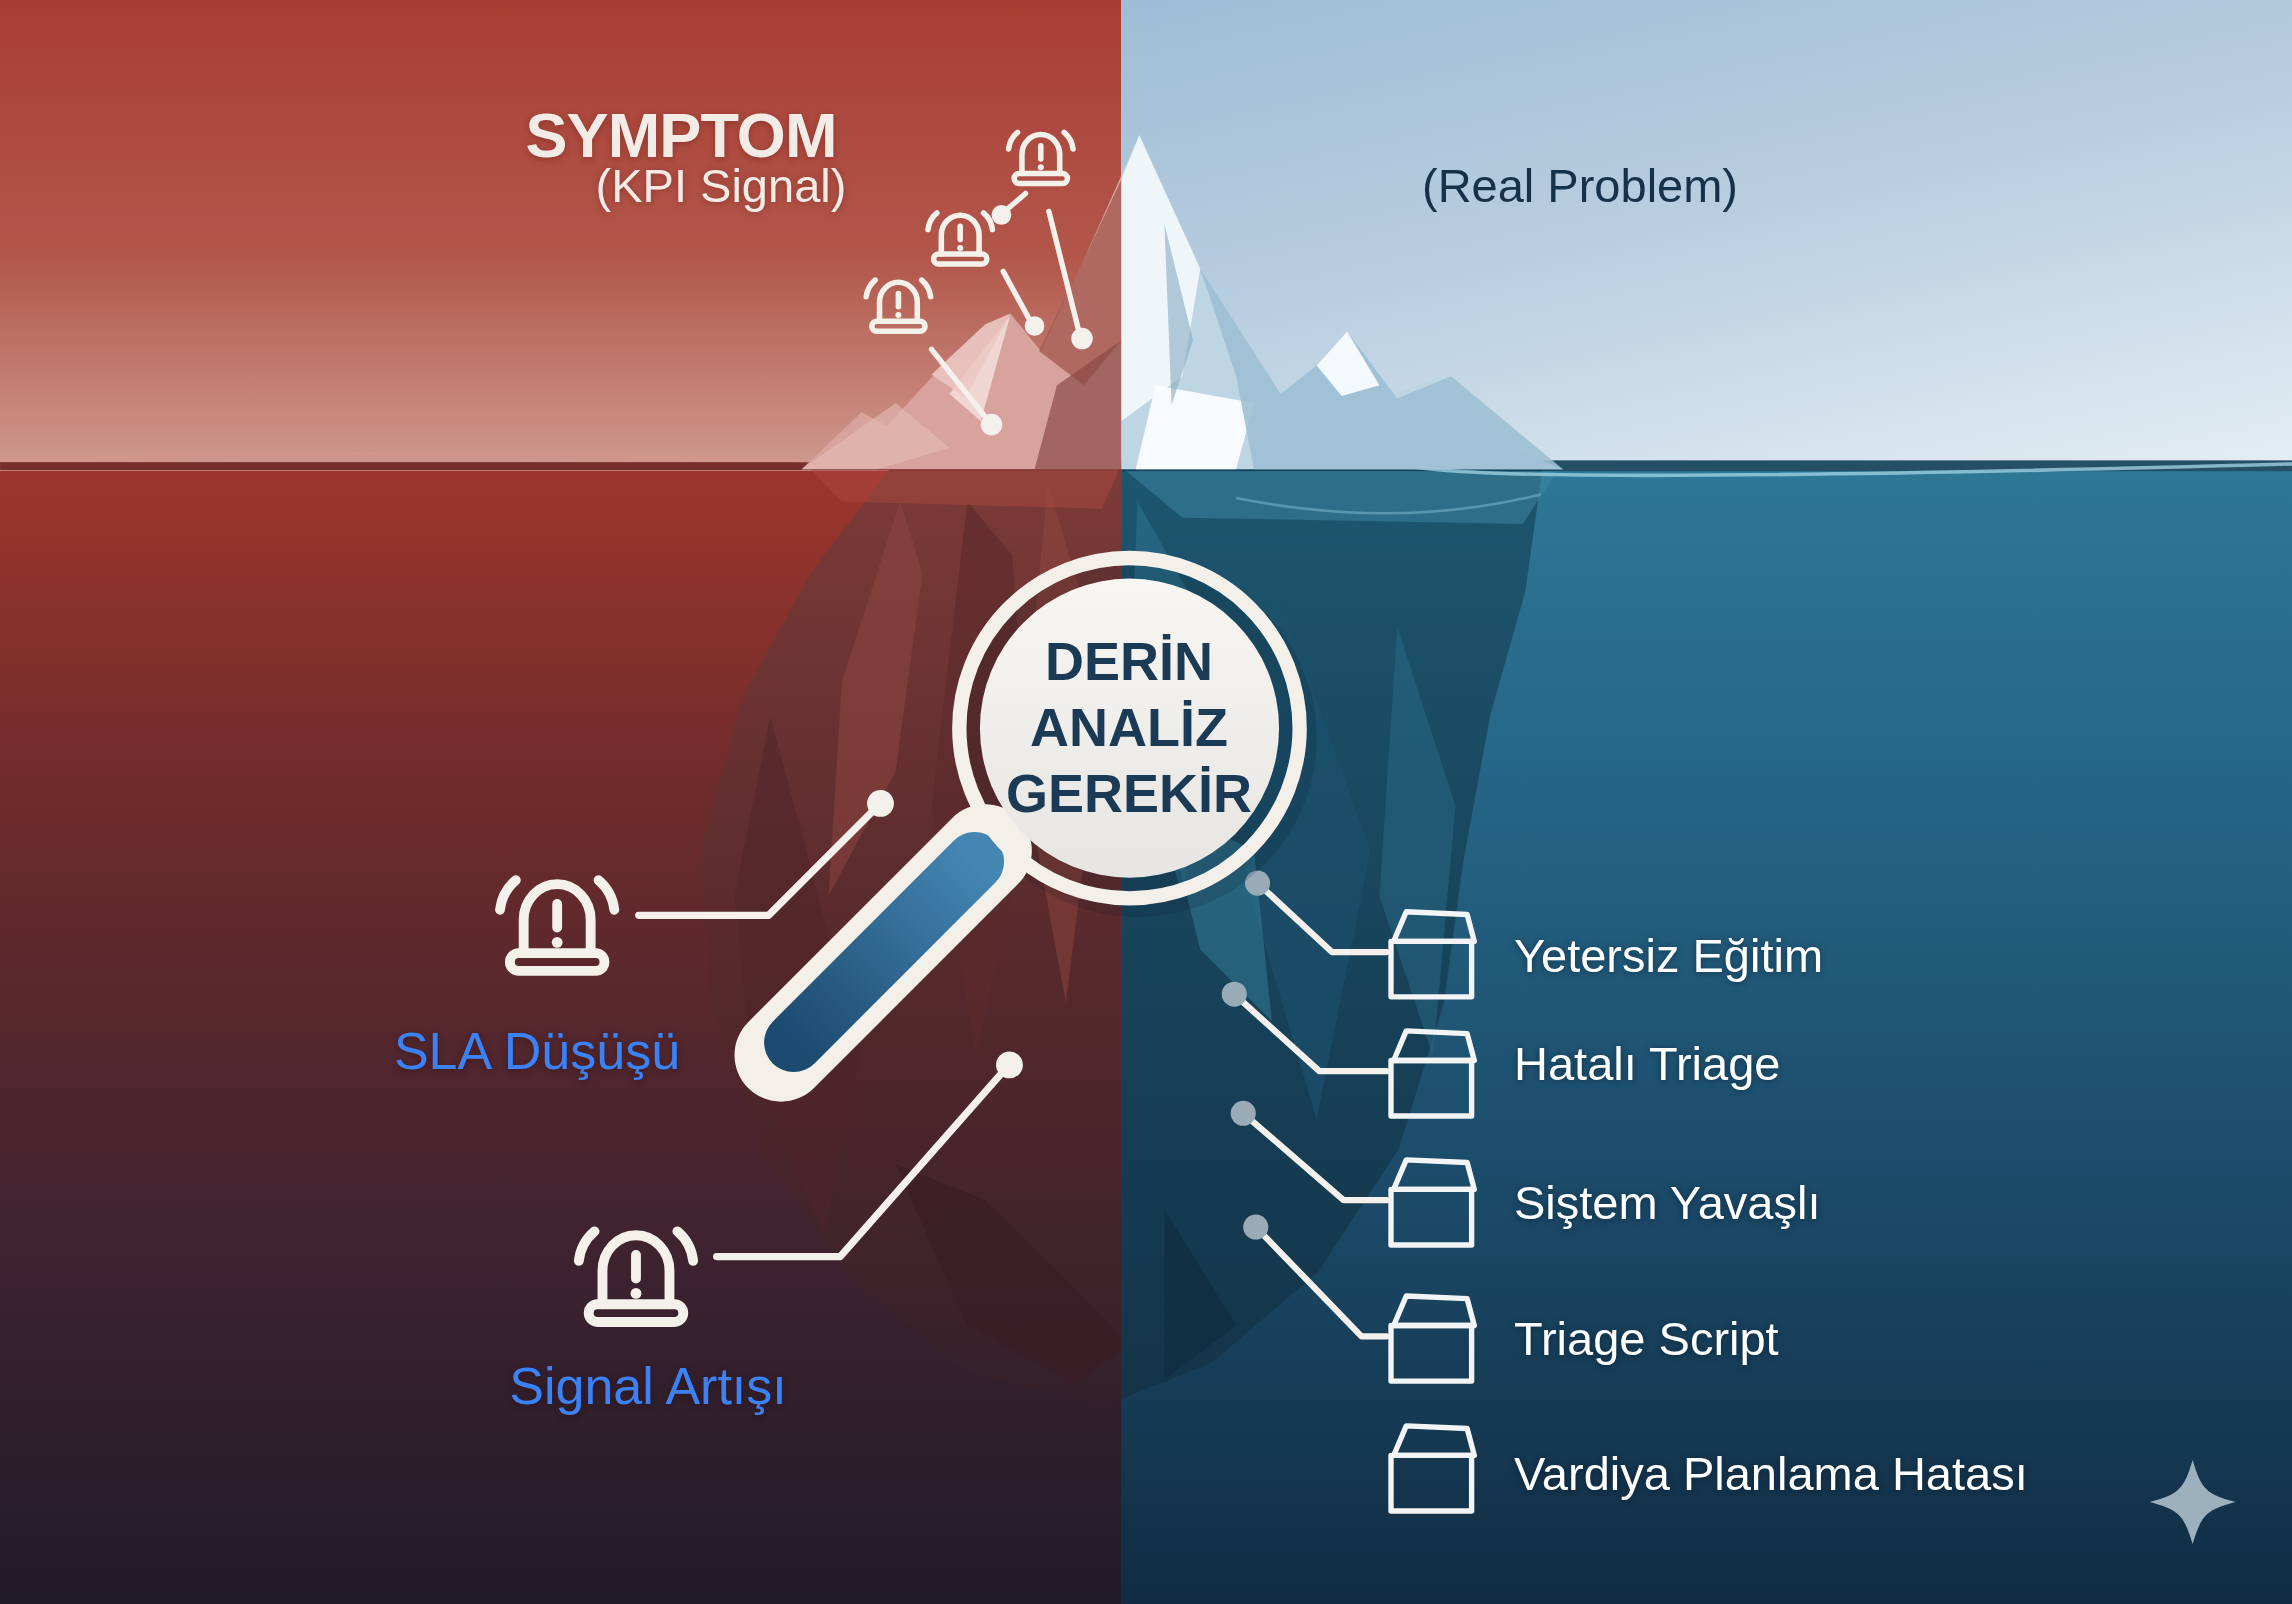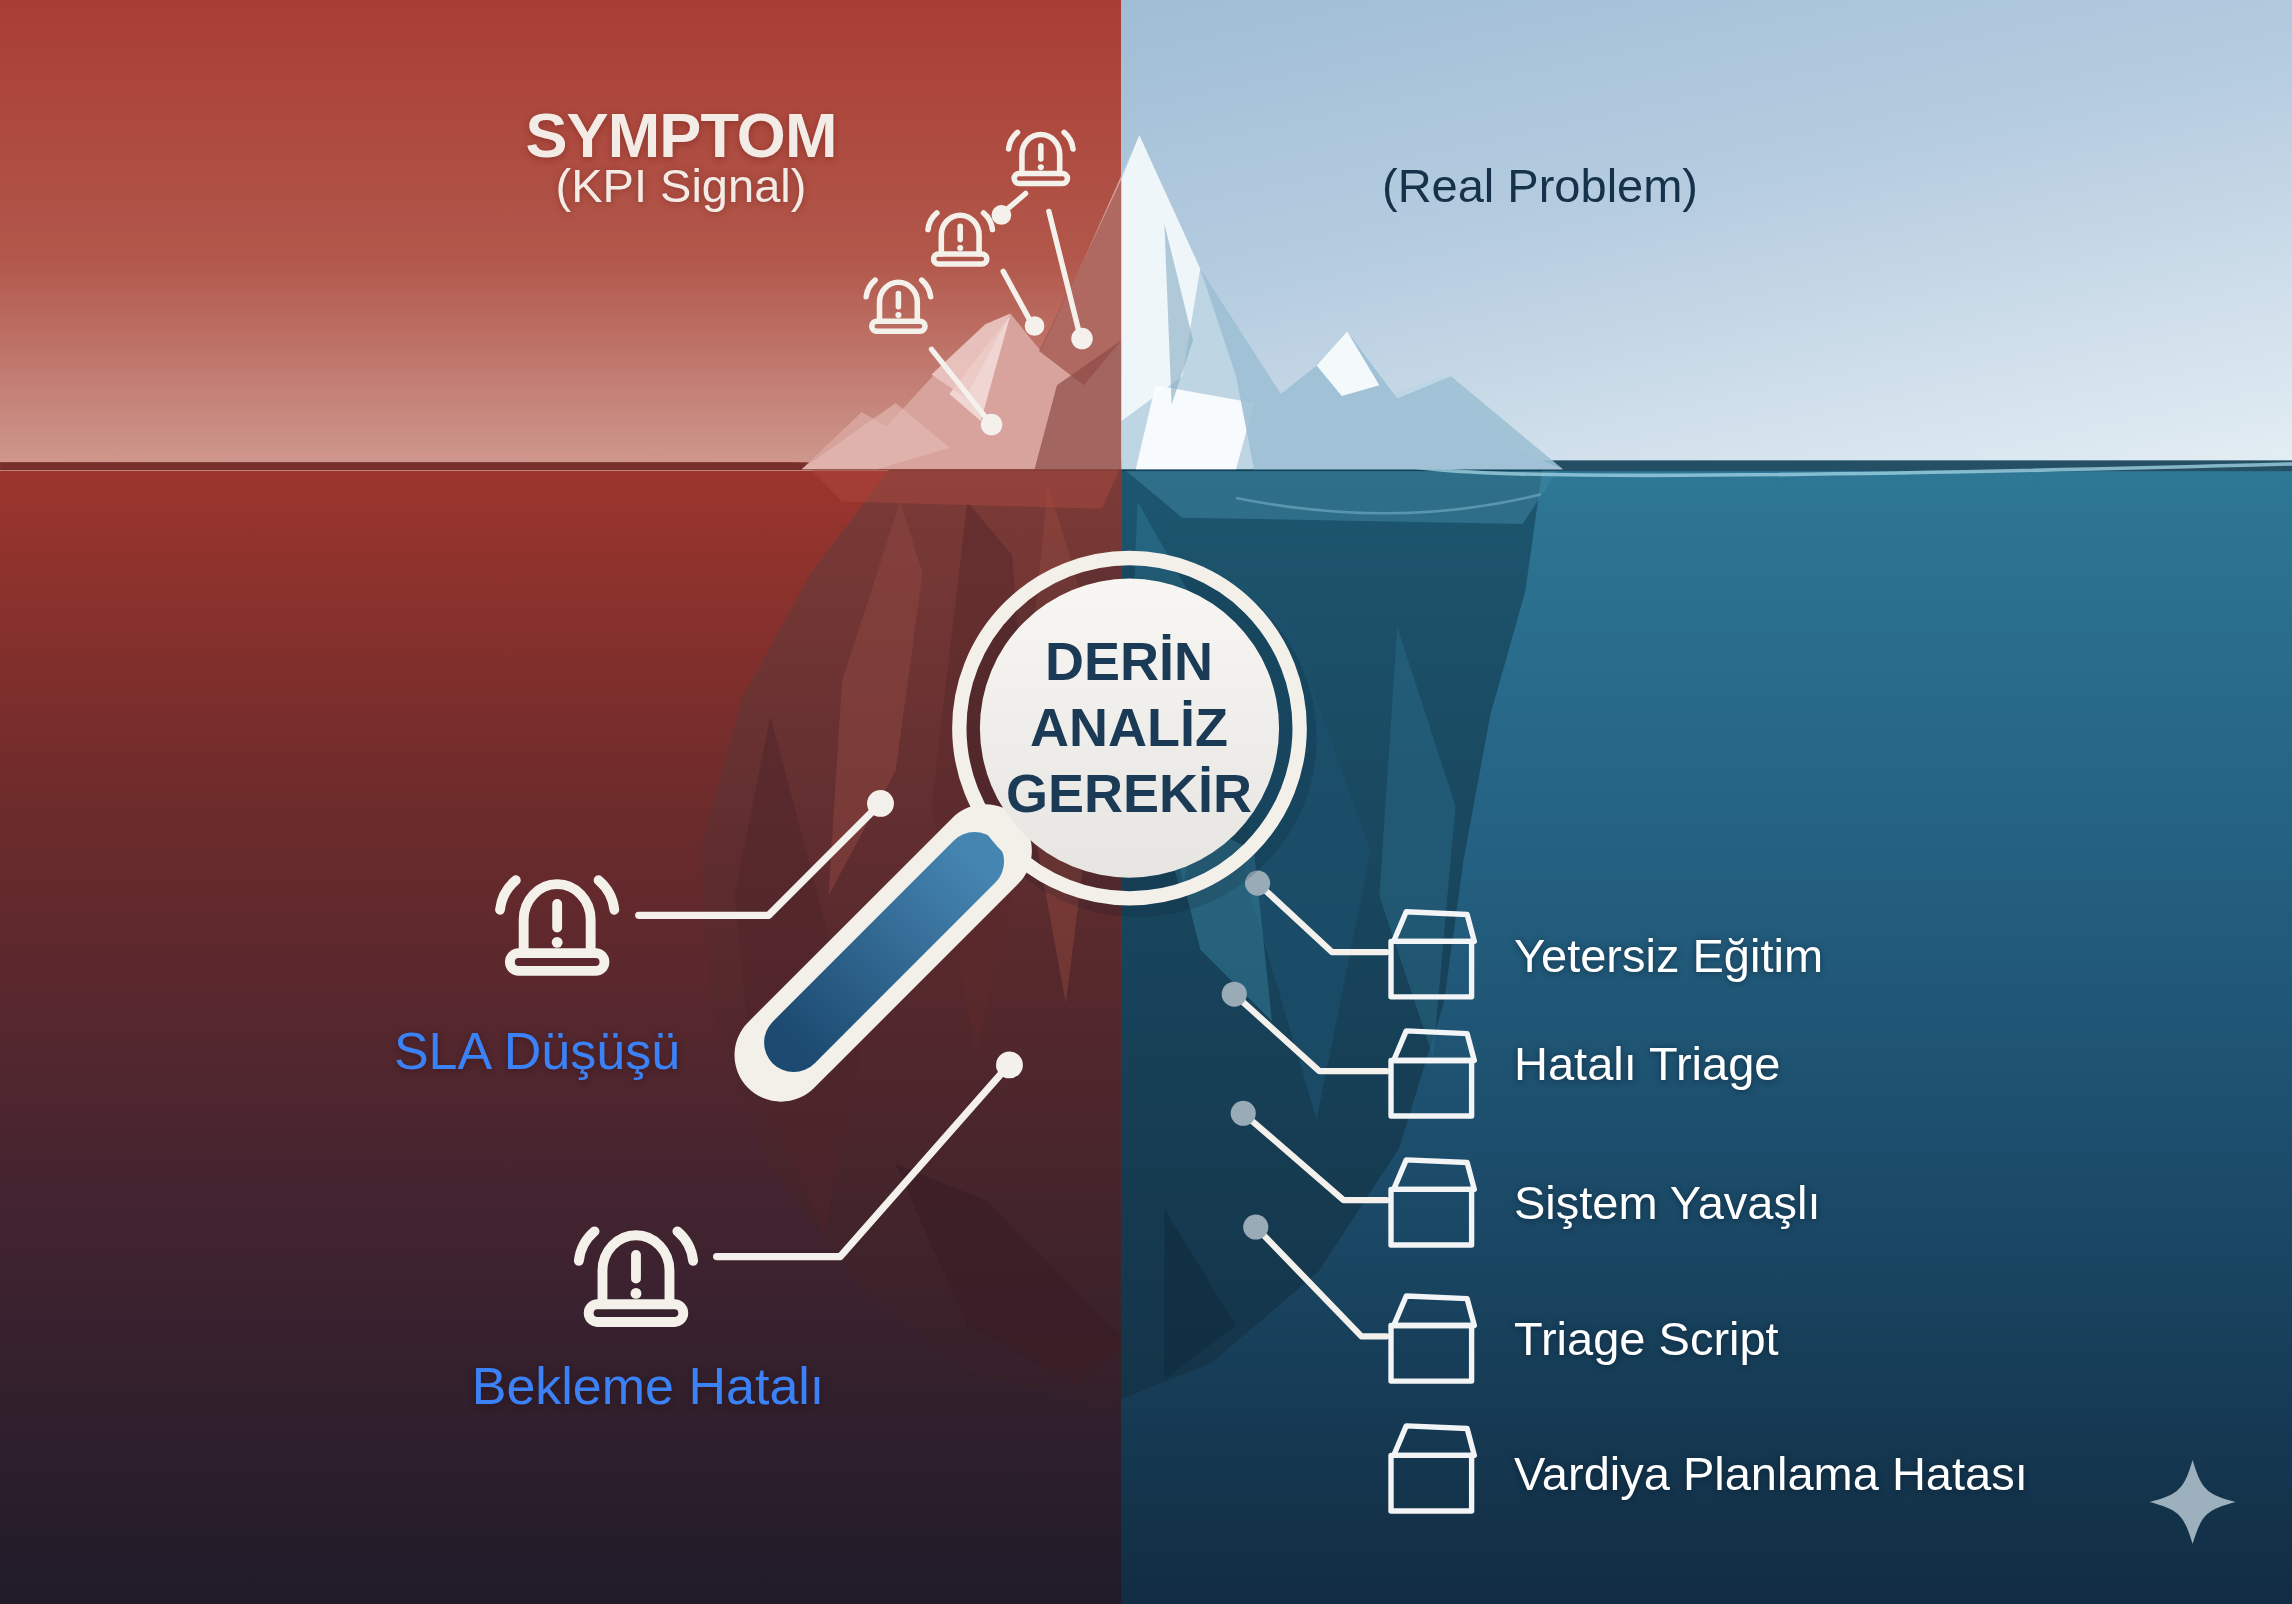--- a/index.html
+++ b/index.html
@@ -10,21 +10,21 @@
     background:linear-gradient(180deg,#a93d33 0%,#b2574b 55%,#cf9a90 100%);}
   .sky-right{left:1121px;top:0;width:1171px;height:471px;
     background:linear-gradient(168deg,#9fbdd5 0%,#b7cde0 45%,#e4eef4 100%);}
   .sea-left{left:0;top:471px;width:1121px;height:1134px;
     background:linear-gradient(180deg,#9c352d 0%,#6c2b2b 30%,#432430 64%,#201b29 100%);}
   .sea-right{left:1121px;top:471px;width:1171px;height:1134px;
     background:linear-gradient(180deg,#2e7795 0%,#256384 30%,#1b4a68 64%,#112c42 100%);}
   svg.scene{position:absolute;left:0;top:0;}
   .txt{position:absolute;transform:translate(-50%,-50%);white-space:nowrap;}
   .title{font-weight:bold;font-size:63px;letter-spacing:-0.9px;}
-  .subtitle{font-size:47px;}
+  .subtitle{font-size:47px;margin-left:40px;}
   .t-left{color:#f3ece6;text-shadow:0 1.8px 7.2px rgba(90,15,10,.35);}
   .t-right{color:#16324a;}
   .lens-text{position:absolute;left:1129px;top:727px;transform:translate(-50%,-50%);
     text-align:center;color:#1b3a55;font-weight:bold;font-size:54px;
     line-height:66px;letter-spacing:0px;}
   .sym-label{color:#3b82f6;font-size:52px;text-shadow:0 1.8px 7.2px rgba(40,10,12,.45);}
   .cause-label{position:absolute;transform:translate(0,-50%);color:#ffffff;
     font-size:47px;text-shadow:0 1.8px 6.3px rgba(4,20,34,.5);white-space:nowrap;}
 </style>
 </head>
@@ -197,21 +197,21 @@
 
   <div class="txt subtitle t-right" style="left:1540px;top:185px;">(Real Problem)</div>
 
   <div class="lens-text">
     <div>DERİN</div>
     <div>ANALİZ</div>
     <div>GEREKİR</div>
   </div>
 
   <div class="txt sym-label" style="left:537px;top:1051px;">SLA Düşüşü</div>
-  <div class="txt sym-label" style="left:648px;top:1386px;">Bekleme Hatalı</div>
+  <div class="txt sym-label" style="left:648px;top:1386px;">Signal Artışı</div>
 
   <div class="cause-label" style="left:1514px;top:955px;">Yetersiz Eğitim</div>
   <div class="cause-label" style="left:1514px;top:1063px;">Hatalı Triage</div>
   <div class="cause-label" style="left:1514px;top:1202px;">Siştem Yavaşlı</div>
   <div class="cause-label" style="left:1514px;top:1338px;">Triage Script</div>
   <div class="cause-label" style="left:1514px;top:1473px;">Vardiya Planlama Hatası</div>
 
 </div>
 
 

